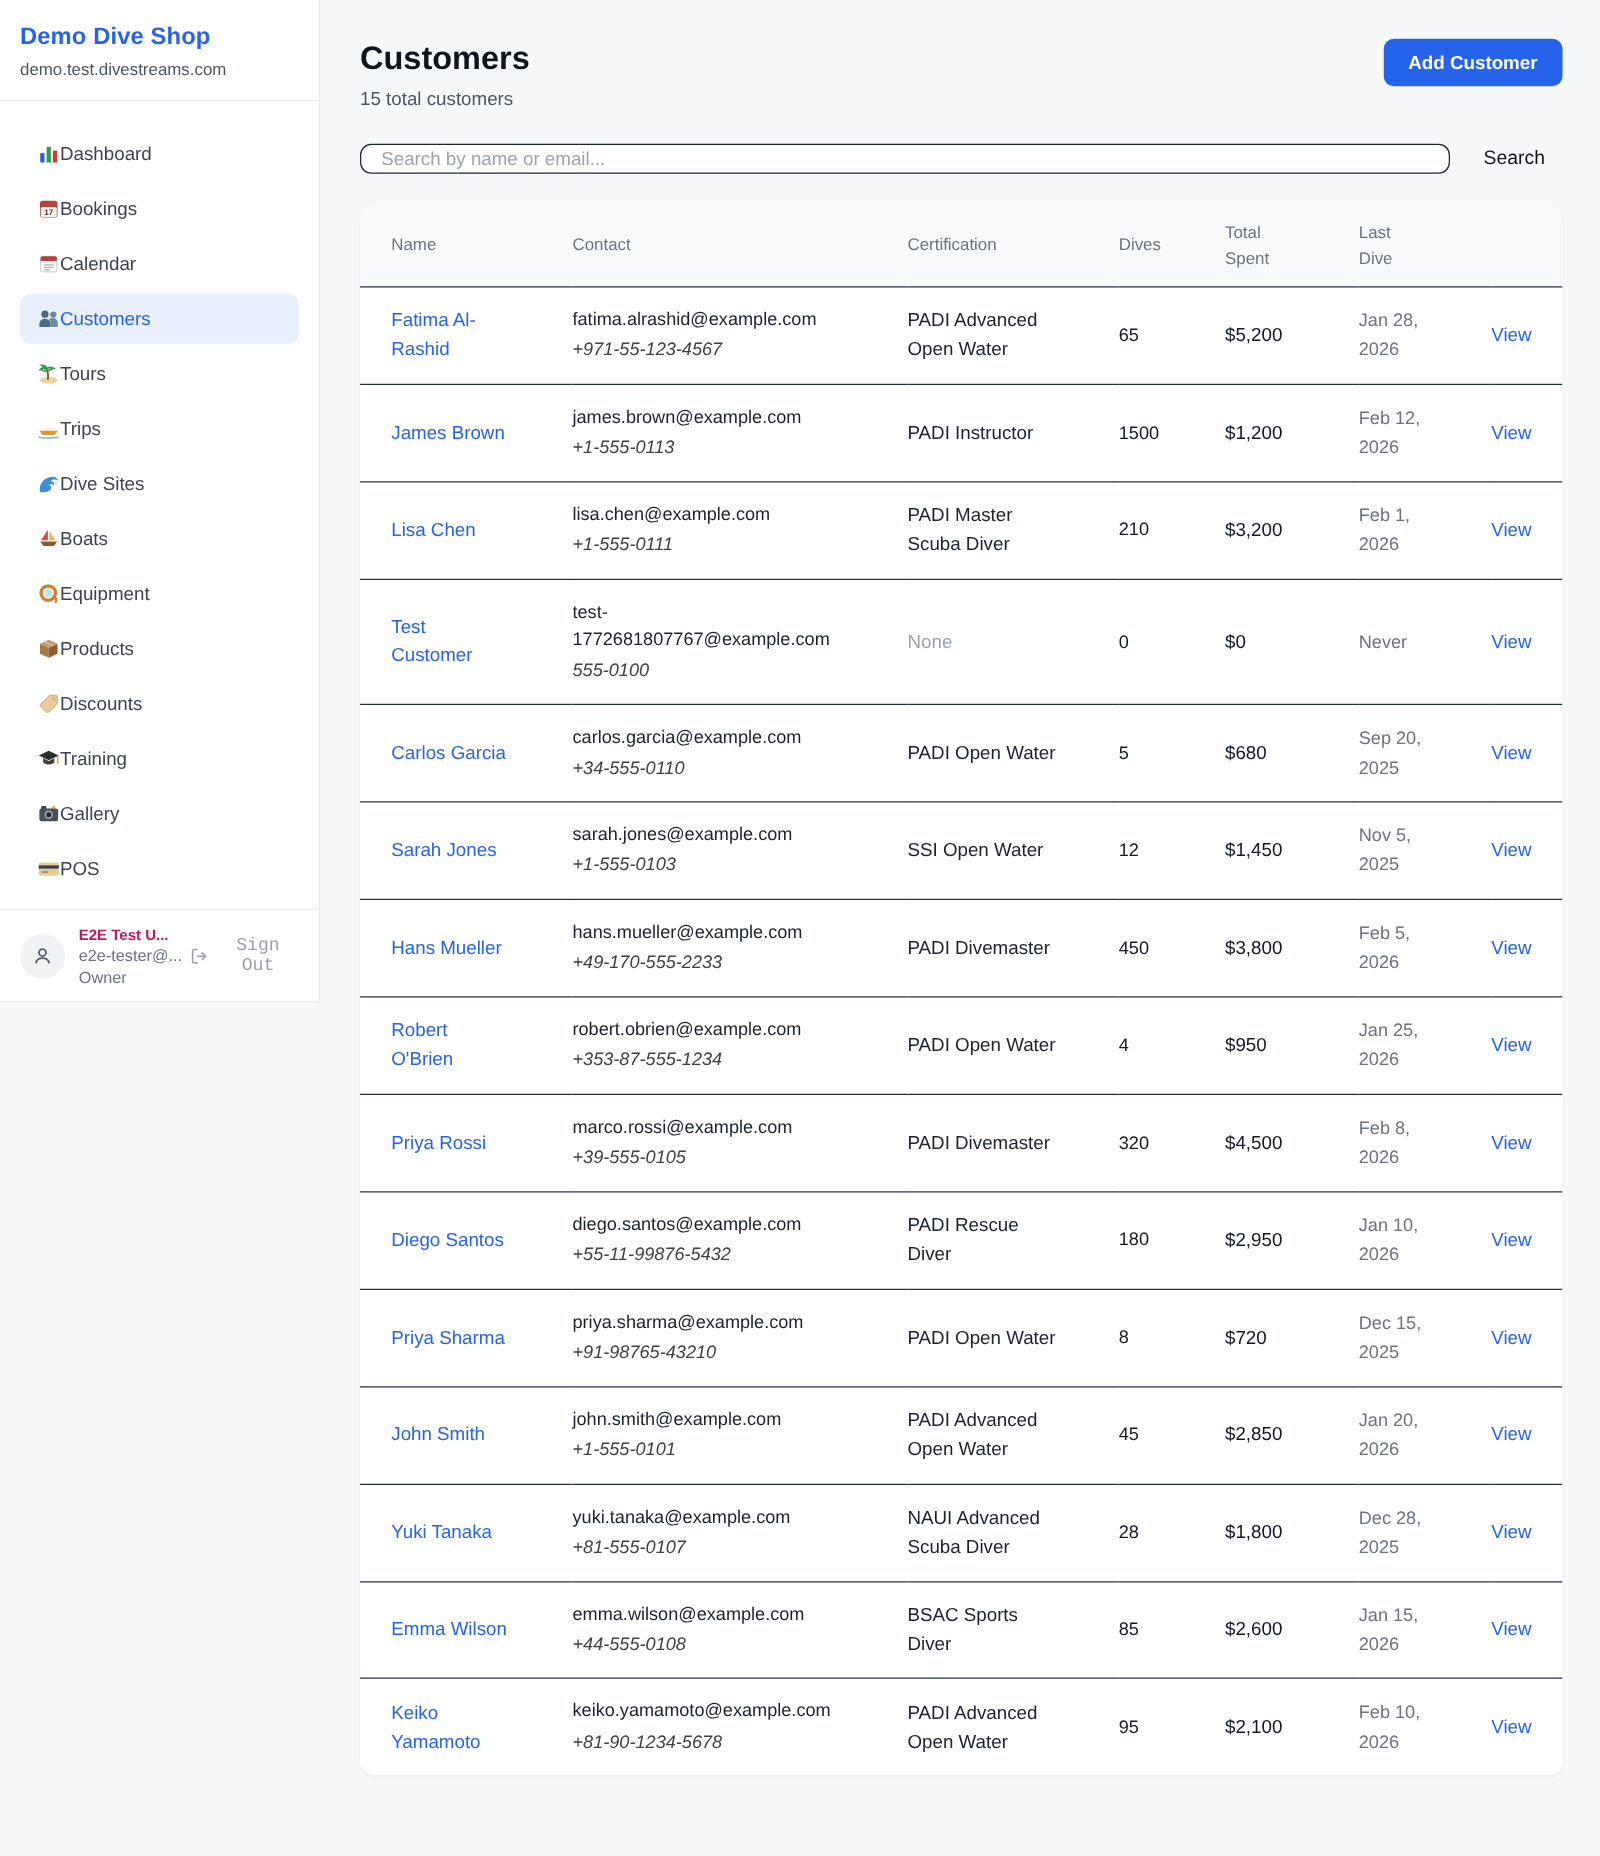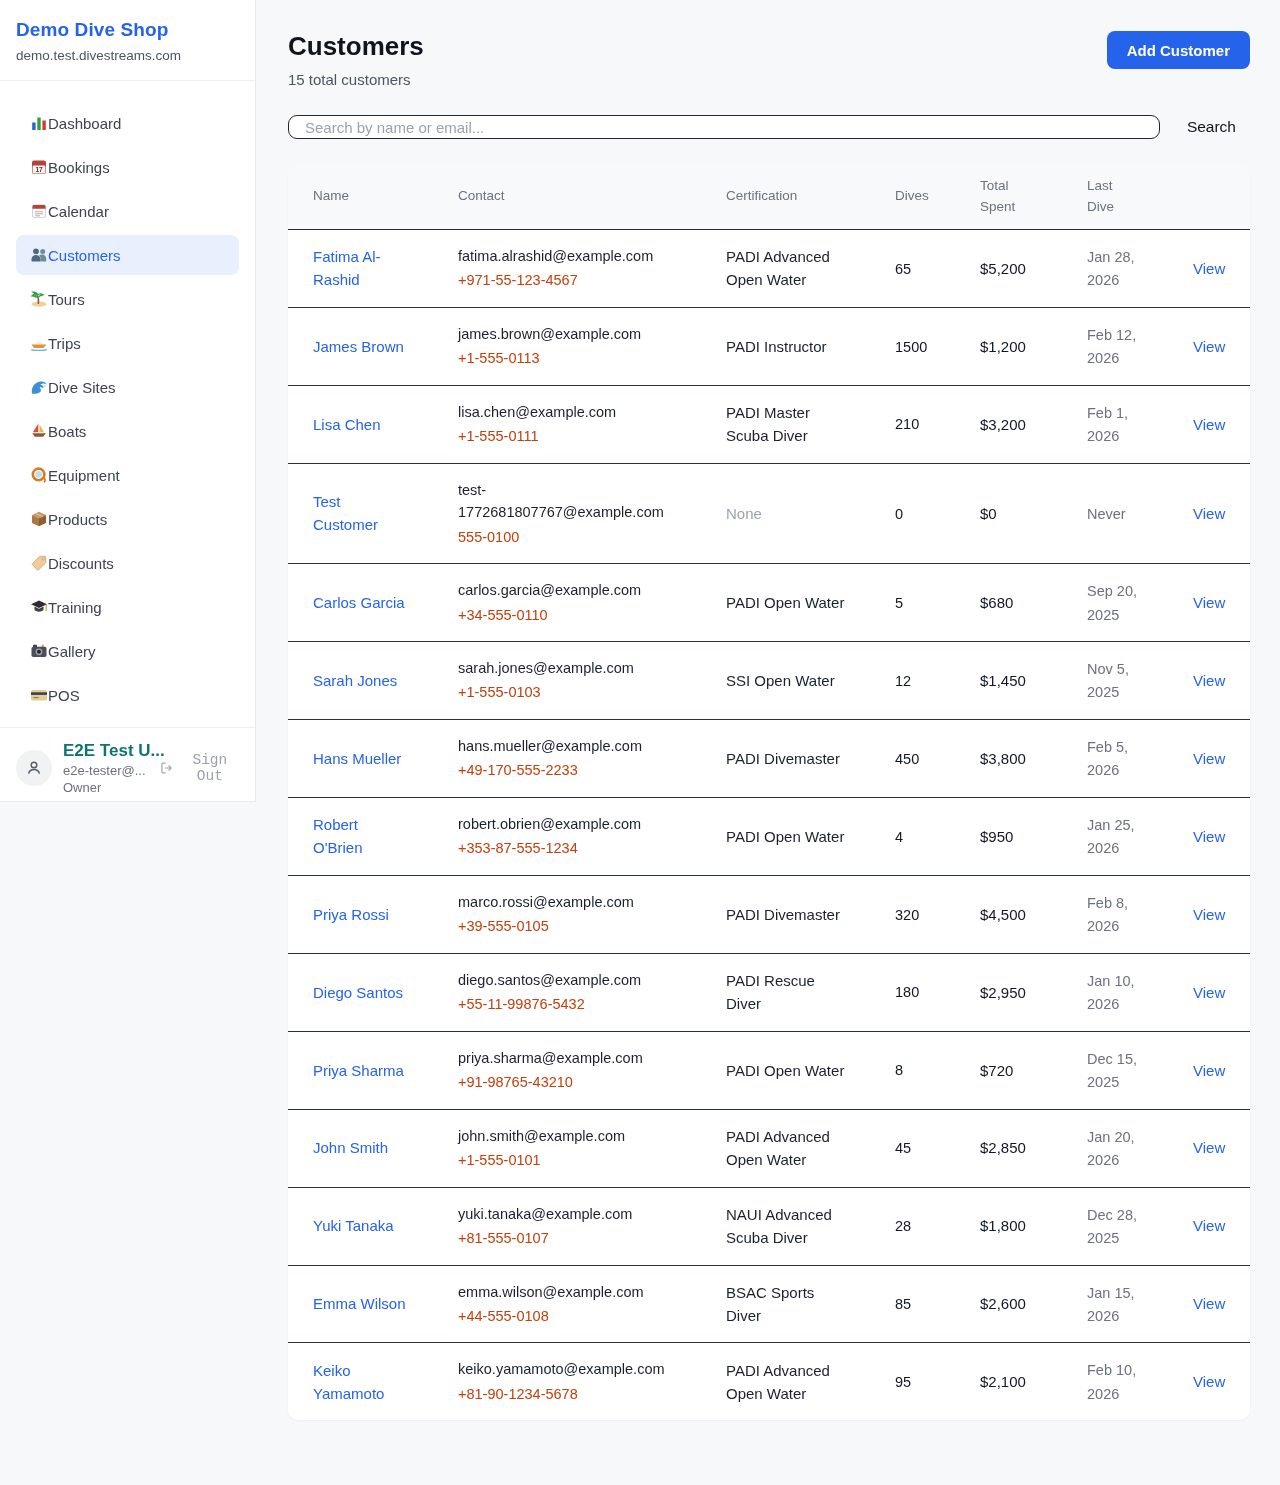--- a/index.html
+++ b/index.html
@@ -13,21 +13,21 @@
   .domain { margin-top:7px; font-size:13.5px; color:#4b5563; }
   .nav { flex:1; padding:22px 16px 8px; }
   .nav-item { display:flex; align-items:center; height:40px; margin-bottom:4px; padding:0 14px;
               border-radius:8px; font-size:15px; color:#3c4452; cursor:pointer; }
   .nav-item.active { background:#e8f0fe; color:#2563eb; font-weight:500; }
   .nicon { width:18px; height:18px; flex:none; display:inline-flex; }
   .nicon svg { width:18px; height:18px; }
   .user-section { border-top:1px solid #edeef1; padding:13px 16px; display:flex; align-items:center; gap:11px; }
   .avatar { width:36px; height:36px; border-radius:50%; background:#f1f2f4; display:flex; align-items:center; justify-content:center; flex:none; }
   .user-meta { min-width:0; }
-  .user-name { font-size:17px; font-weight:bold; color:#0f766e; white-space:nowrap; }
+  .user-name { font-size:12px; font-weight:bold; color:#be185d; white-space:nowrap; }
   .user-email, .user-role { font-size:13px; color:#6b7280; margin-top:2px; white-space:nowrap; }
   .signout { margin-left:auto; display:flex; align-items:center; gap:7px; font-size:14.5px; color:#9aa1ab;
              background:none; border:none; cursor:pointer; font-family:Liberation Mono, monospace; }
 
   
   .main { position:absolute; left:256px; top:0; width:1024px; padding:31px 30px 30px 32px; }
   .page-head { display:flex; justify-content:space-between; align-items:flex-start; }
   .page-title { font-size:26px; font-weight:bold; color:#10141c; }
   .page-subtitle { margin-top:9px; font-size:15px; color:#4b5563; }
   .add-btn { background:#2563eb; color:#fff; border:none; border-radius:8px; height:38px; padding:0 20px;
@@ -51,21 +51,21 @@
   tbody td { border-bottom:1px solid #273040; padding:15px 16px 15px 0; vertical-align:middle;
              font-size:15px; line-height:1.55; color:#111827; }
   tbody tr:last-child td { border-bottom:none; }
   td.c1 { padding-right:50px; }
   td.c2 { padding-right:50px; }
   td.c3 { padding-right:50px; }
   td.c6 { padding-right:44px; }
   td.c7 { padding-right:25px; text-align:right; }
   .name-link { color:#2563eb; font-weight:500; text-decoration:none; cursor:pointer; }
   .email { color:#1a2230; font-size:14.5px; }
-  .phone { color:#c2410c; font-size:14.5px; margin-top:2px; }
+  .phone { color:#404040; font-size:14.5px; margin-top:2px;font-style:italic; }
   .cert { color:#1a2230; }
   .cert.muted { color:#9ca3af; }
   .dives { font-size:14.5px; }
   .total { font-size:15px; }
   .date { color:#6b7280; font-size:14.5px; }
   .view-link { color:#2563eb; text-decoration:none; font-size:15px; cursor:pointer; }
 </style>
 </head>
 <body>
 

